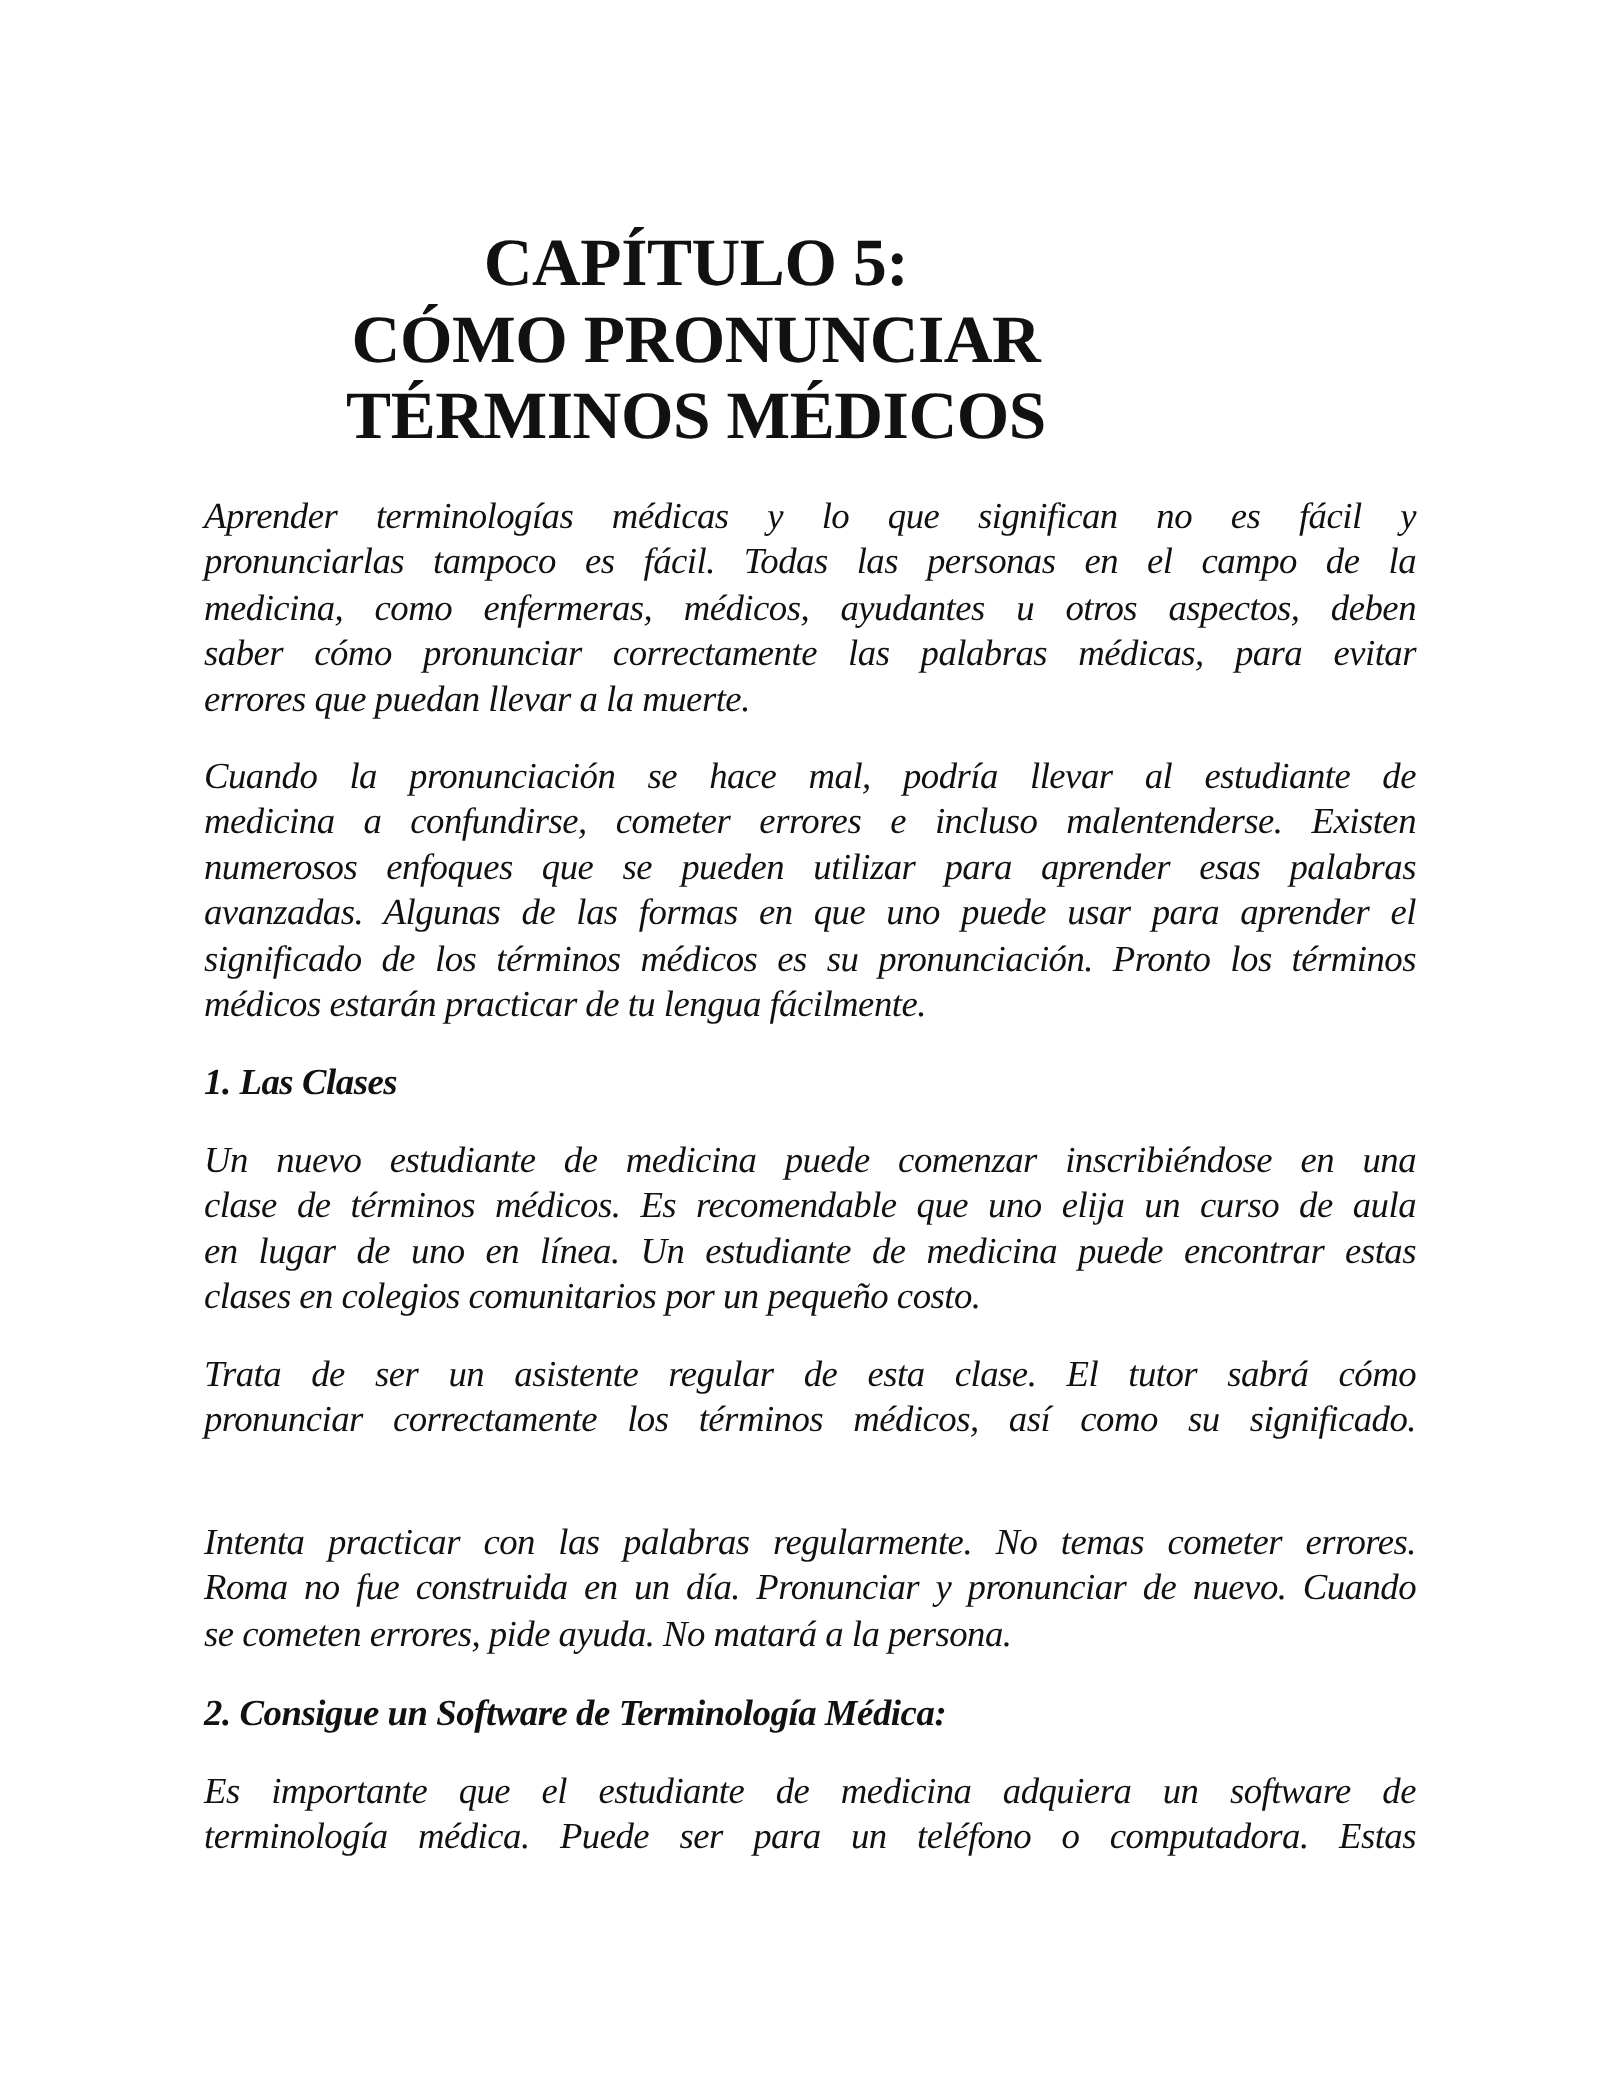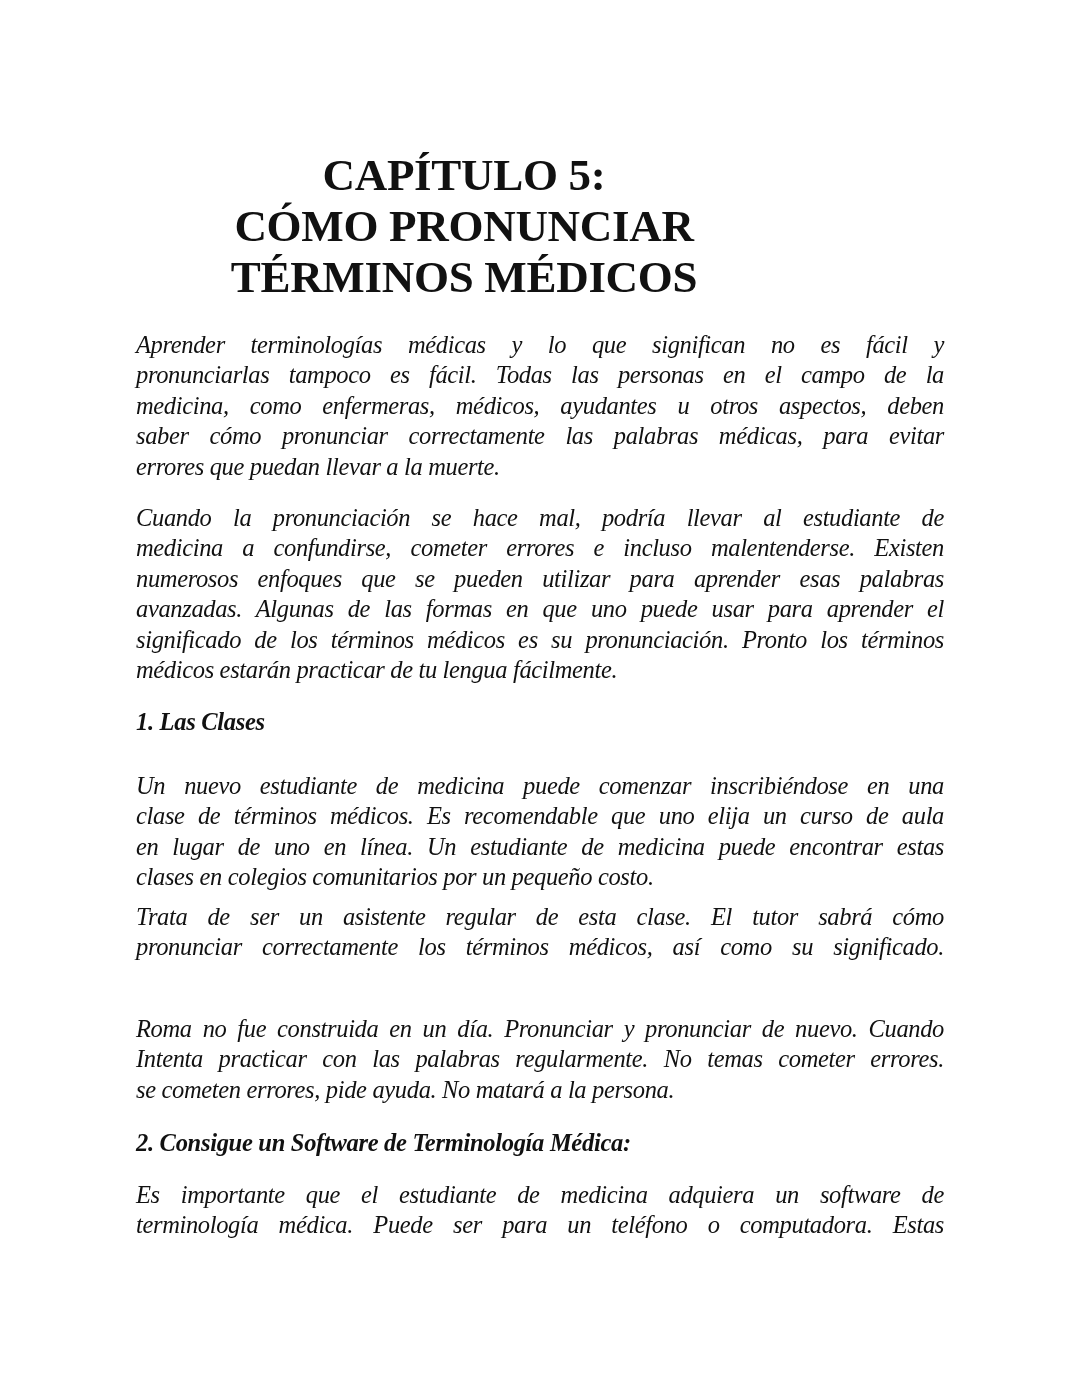--- a/index.html
+++ b/index.html
@@ -35,35 +35,35 @@
   <div class="line">Cuando la pronunciación se hace mal, podría llevar al estudiante de</div>
   <div class="line">medicina a confundirse, cometer errores e incluso malentenderse. Existen</div>
   <div class="line">numerosos enfoques que se pueden utilizar para aprender esas palabras</div>
   <div class="line">avanzadas. Algunas de las formas en que uno puede usar para aprender el</div>
   <div class="line">significado de los términos médicos es su pronunciación. Pronto los términos</div>
   <div class="line last">médicos estarán practicar de tu lengua fácilmente.</div>
 </div>
 
 <div class="block heading" style="top:707px;">1. Las Clases</div>
 
-<div class="block" style="top:759px;margin-top:12px;">
+<div class="block" style="top:759px;">
   <div class="line">Un nuevo estudiante de medicina puede comenzar inscribiéndose en una</div>
   <div class="line">clase de términos médicos. Es recomendable que uno elija un curso de aula</div>
   <div class="line">en lugar de uno en línea. Un estudiante de medicina puede encontrar estas</div>
   <div class="line last">clases en colegios comunitarios por un pequeño costo.</div>
 </div>
 
 <div class="block" style="top:902px;">
   <div class="line">Trata de ser un asistente regular de esta clase. El tutor sabrá cómo</div>
   <div class="line">pronunciar correctamente los términos médicos, así como su significado.</div>
 </div>
 
 <div class="block" style="top:1014px;">
+  <div class="line">Intenta practicar con las palabras regularmente. No temas cometer errores.</div>
   <div class="line">Roma no fue construida en un día. Pronunciar y pronunciar de nuevo. Cuando</div>
-  <div class="line">Intenta practicar con las palabras regularmente. No temas cometer errores.</div>
   <div class="line last">se cometen errores, pide ayuda. No matará a la persona.</div>
 </div>
 
 <div class="block heading" style="top:1128px;">2. Consigue un Software de Terminología Médica:</div>
 
 <div class="block" style="top:1180px;">
   <div class="line">Es importante que el estudiante de medicina adquiera un software de</div>
   <div class="line">terminología médica. Puede ser para un teléfono o computadora. Estas</div>
 </div>
 

